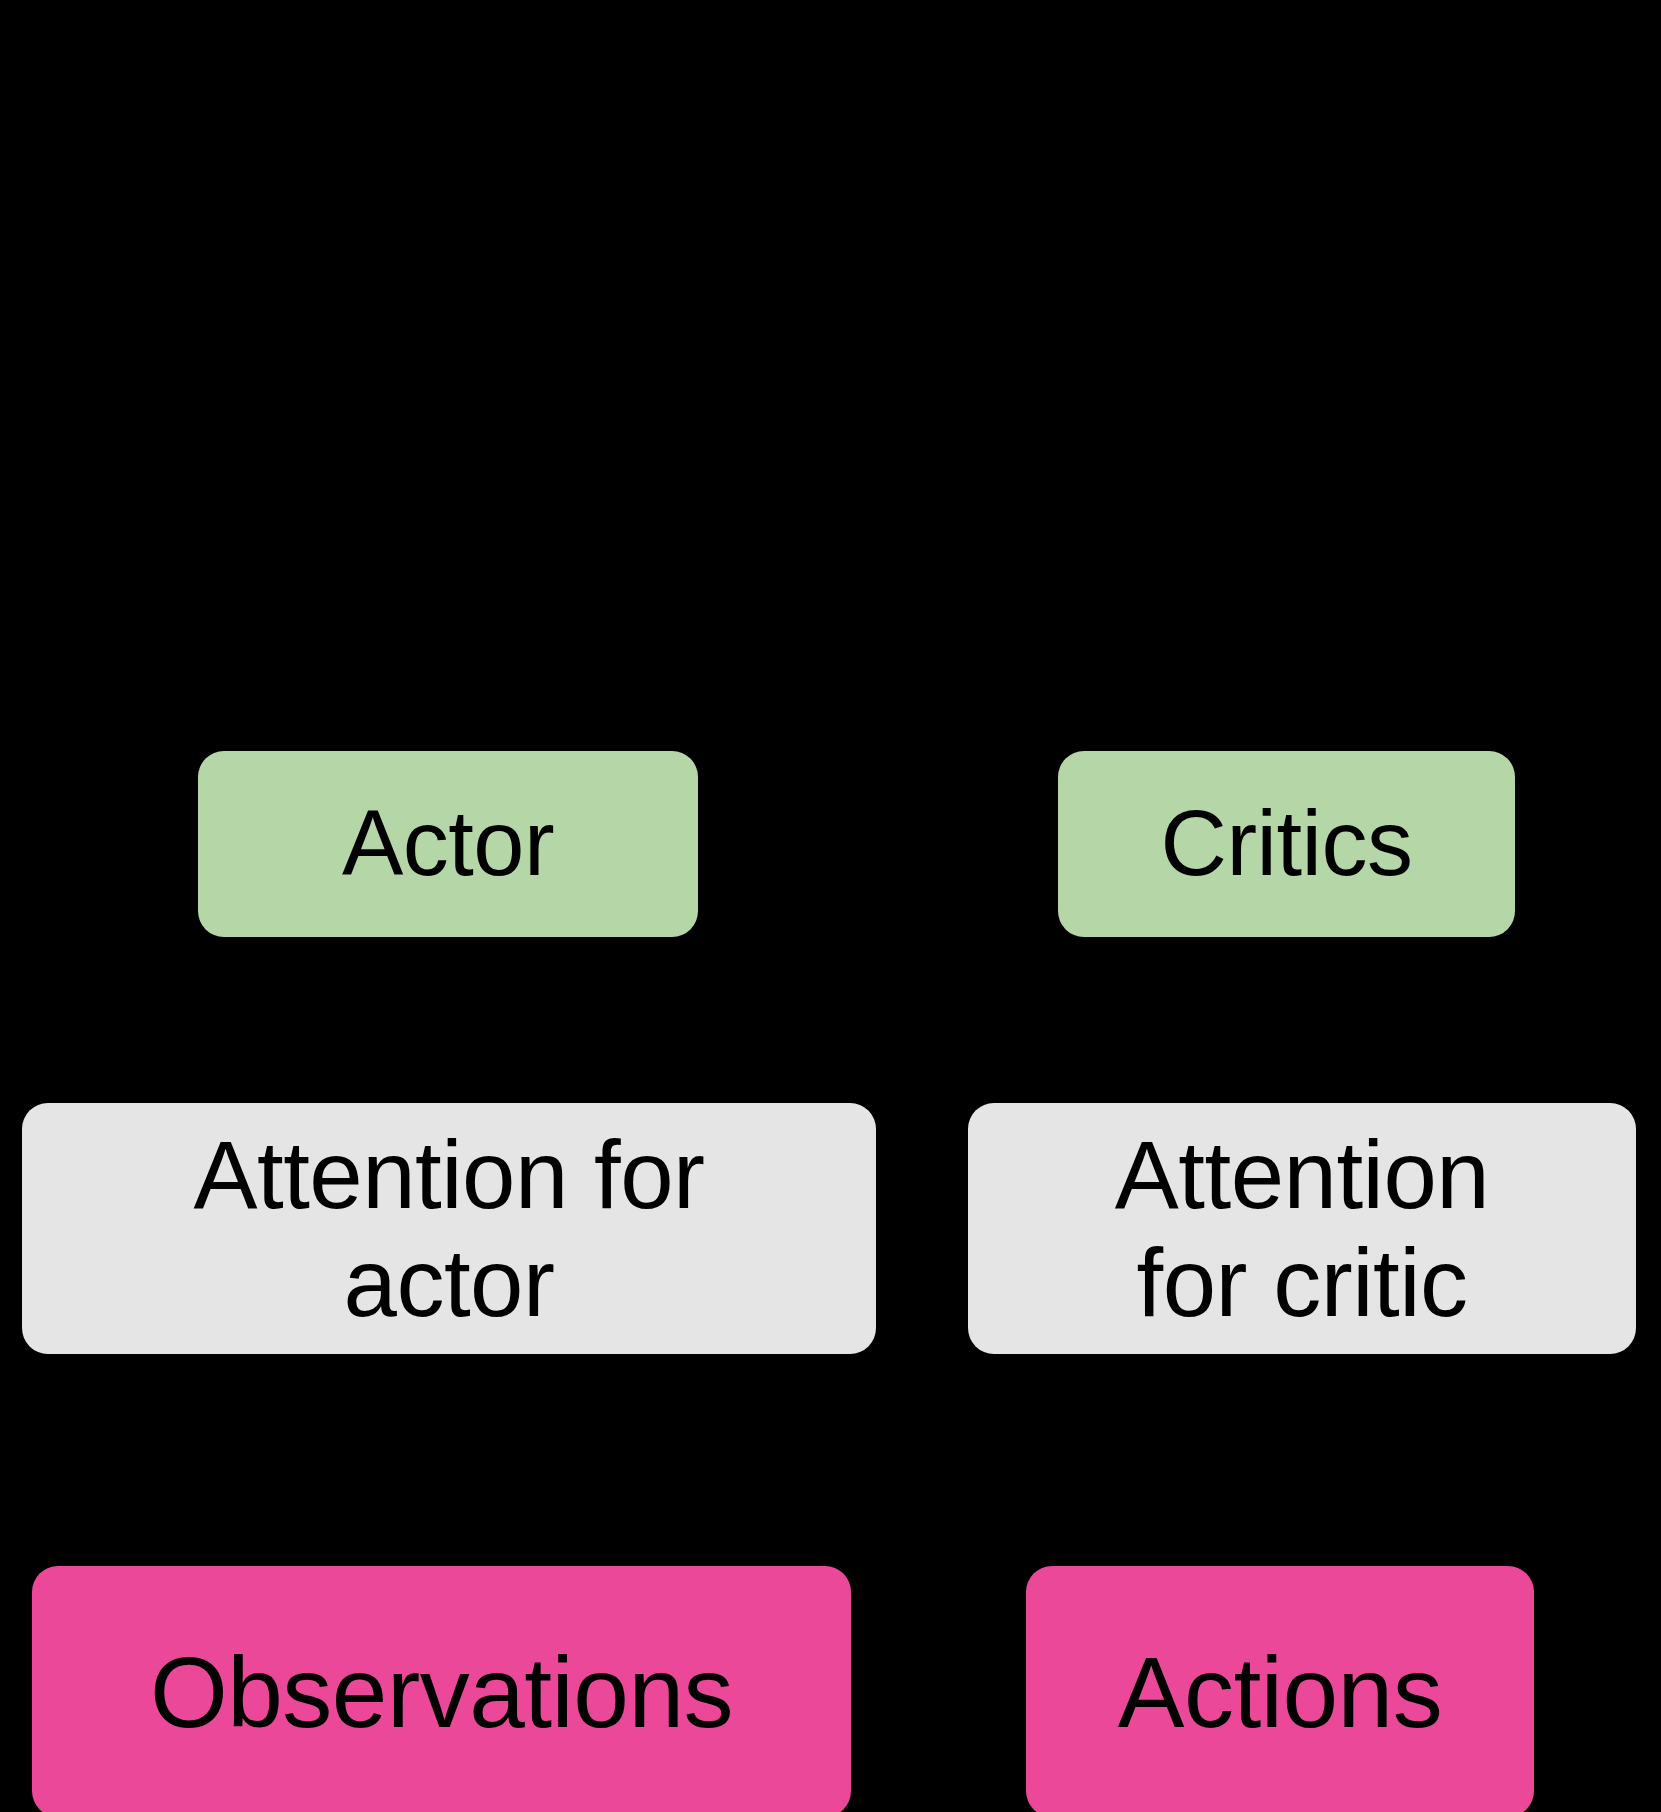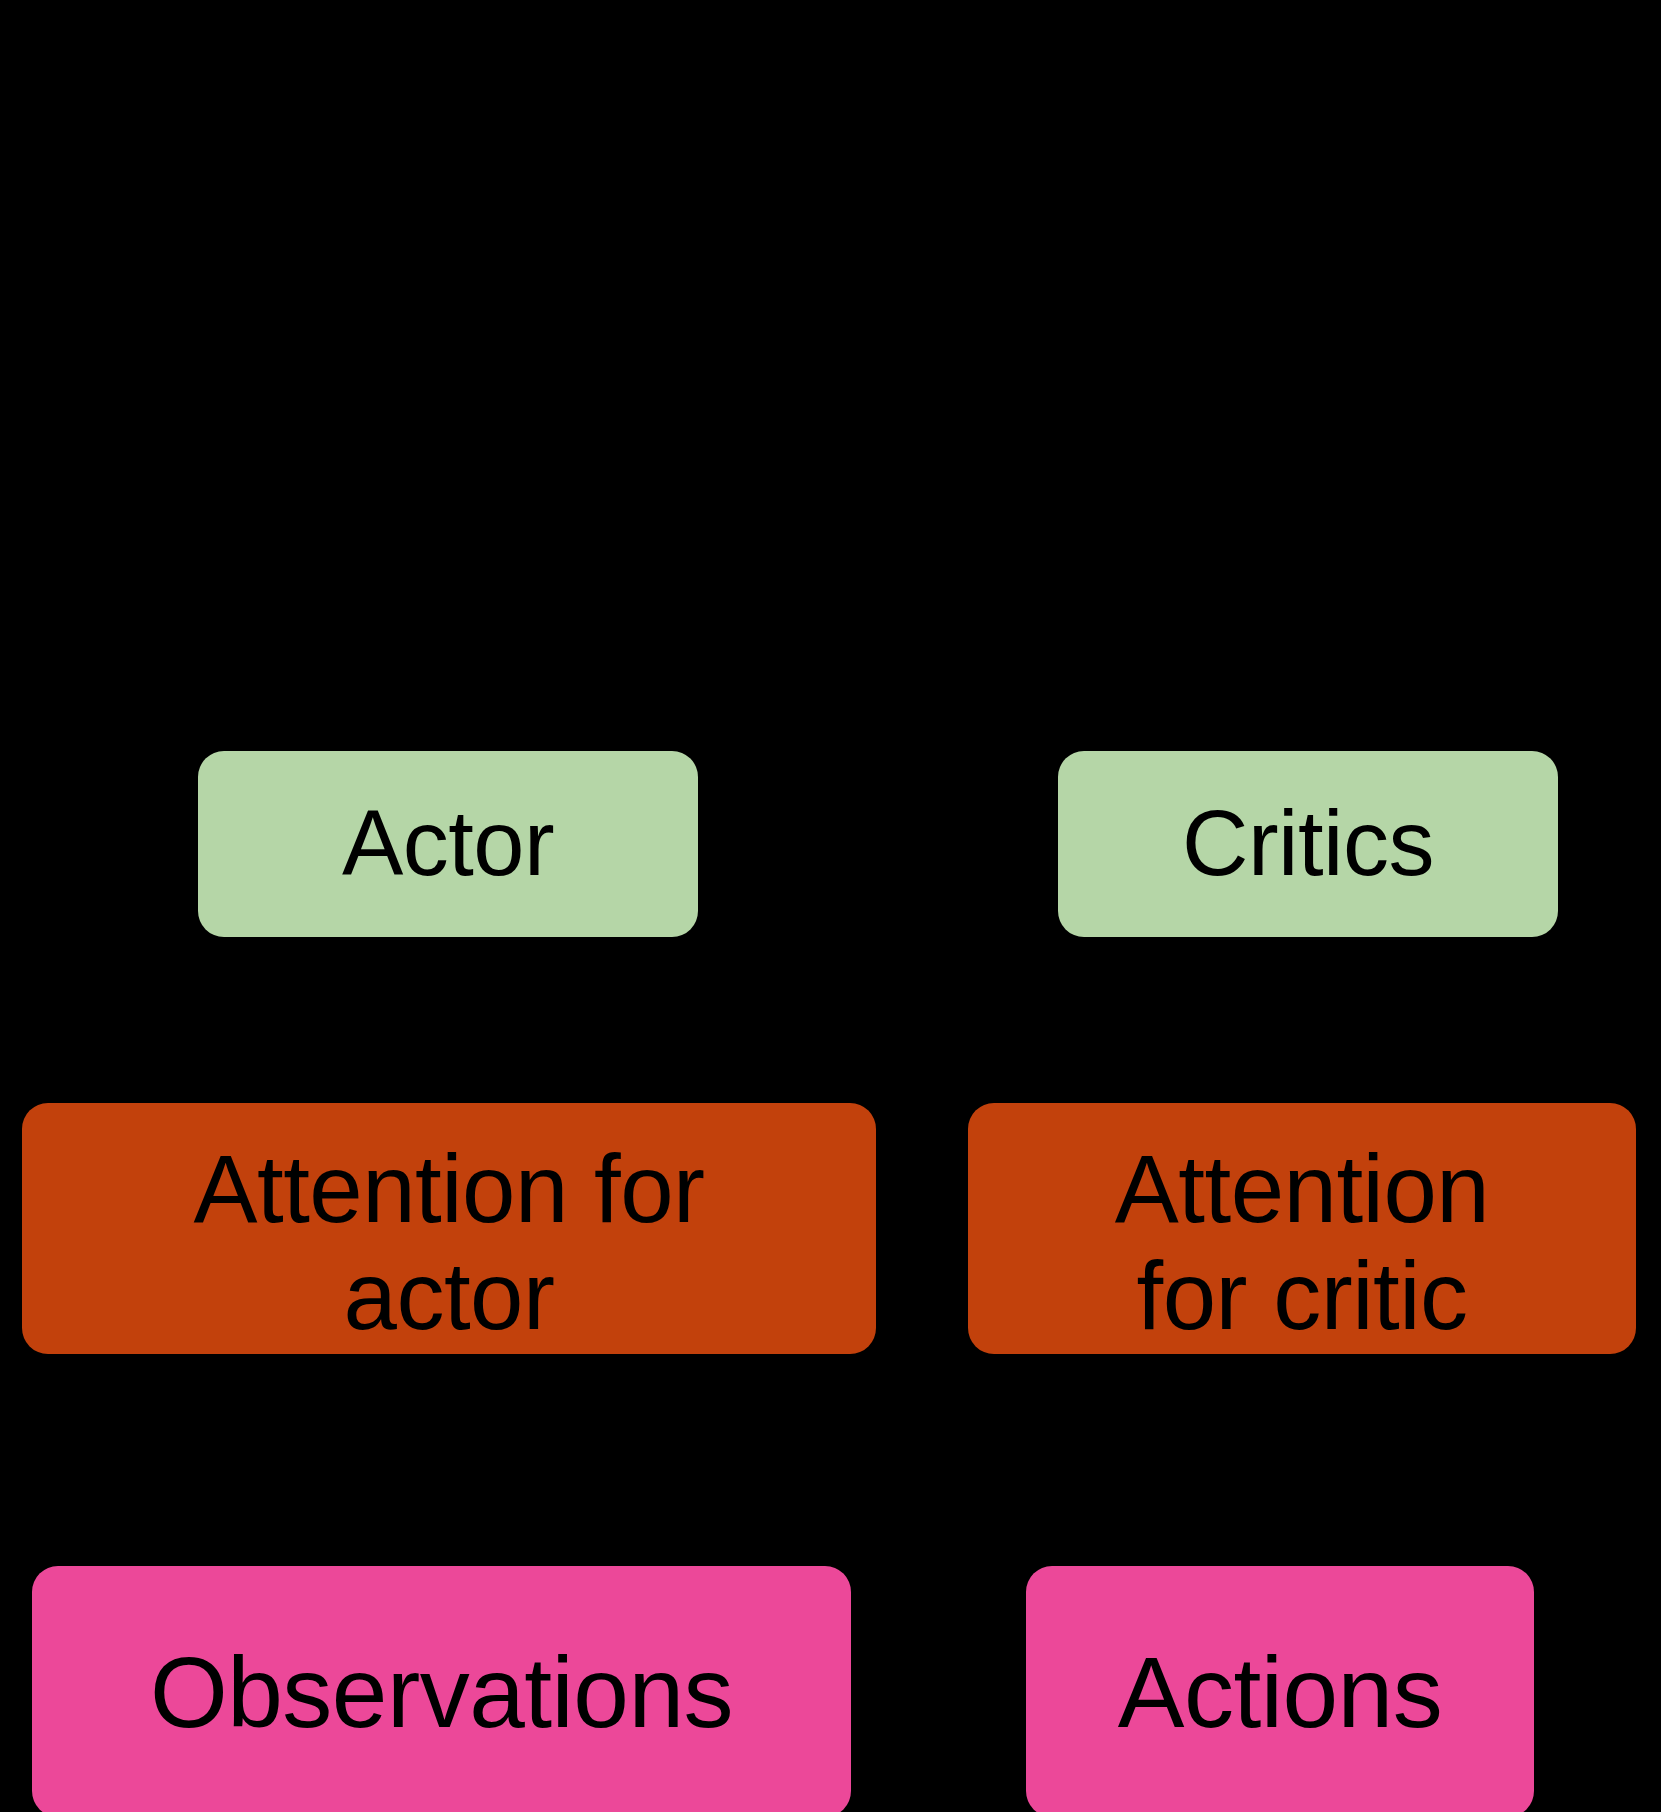--- a/index.html
+++ b/index.html
@@ -33,31 +33,31 @@
   }
   .node-label {
     display: block;
     width: 100%;
     white-space: pre-line;
   }
 
   
   .node.green { background: #b5d6a7; }
   
-  .node.orange { background: #c2410c; align-items: flex-end; }
+  .node.orange { background: #e5e5e5; }
   
   .node.blue { background: #ec4899; }
 
   
   #node-actor {
     left: 198px; top: 725px; width: 500px; height: 186px;
     font-size: 92px;
   }
   #node-critics {
-    left: 1058px; top: 725px; width: 500px; height: 186px;
+    left: 1058px; top: 725px; width: 457px; height: 186px;
     font-size: 92px;
   }
   #node-attention-actor {
     left: 22px; top: 1077px; width: 854px; height: 251px;
     font-size: 96px;
   }
   #node-attention-critic {
     left: 968px; top: 1077px; width: 668px; height: 251px;
     font-size: 96px;
   }

